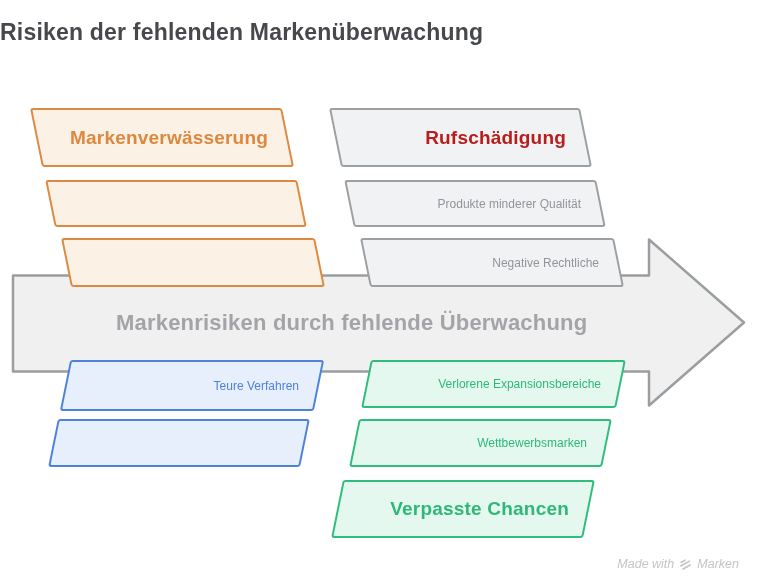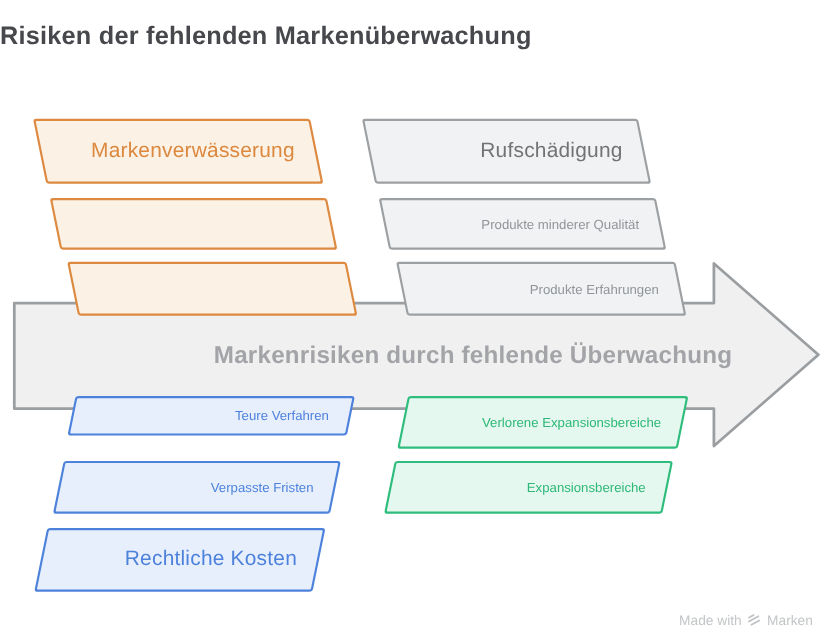--- a/index.html
+++ b/index.html
@@ -8,59 +8,59 @@
     font-family:"Liberation Sans", sans-serif;overflow:hidden;
   }
   
   #page-title{
     position:absolute;left:0;top:19px;width:758px;text-align:left;
     font-size:23px;font-weight:bold;color:#46484C;letter-spacing:.2px;
   }
   
   #arrow-svg{position:absolute;left:0;top:0;z-index:1;pointer-events:none;}
   #arrow-label{
-    position:absolute;left:116px;top:310px;width:628px;text-align:center;z-index:1;
+    position:absolute;left:116px;top:310px;width:628px;z-index:1;
     font-size:22px;font-weight:bold;color:#A3A4A7;letter-spacing:.2px;white-space:nowrap;
   }
   
   .pbox{
     position:absolute;display:flex;align-items:center;justify-content:flex-end;
     padding-right:20px;box-sizing:border-box;z-index:2;
   }
   .skin{position:absolute;inset:0;border-radius:3px;z-index:-1;}
   .top .skin{transform:skewX(11.5deg);}
   .bot .skin{transform:skewX(-11.5deg);}
   .orange .skin{background:#FBF1E5;border:2.6px solid #DD8940;}
   .gray   .skin{background:#F1F2F3;border:2.6px solid #9DA0A3;}
   .blue   .skin{background:#E8EFFC;border:2.6px solid #4D82DC;}
   .green  .skin{background:#E5F8EF;border:2.6px solid #2EBD7C;}
   .lbl{font-size:12px;white-space:nowrap;}
-  .em .lbl{font-size:19px;font-weight:normal;letter-spacing:.2px;}
+  .em .lbl{font-size:19px;font-weight:bold;letter-spacing:.2px;}
   .orange .lbl{color:#DC883E;}
   .gray .lbl{color:#91959A;}
-  .gray.em .lbl{color:#737373;}
+  .gray.em .lbl{color:#b91c1c;}
   .blue .lbl{color:#4D82DC;}
   .green .lbl{color:#2DB877;text-align:center;}
   
   #o1{left:36px;top:108px;width:252px;height:59px;}
   #o2{left:50px;top:180px;width:252px;height:47px;}
   #o3{left:66px;top:238px;width:254px;height:49px;}
   #g1{left:335px;top:108px;width:251px;height:59px;}
   #g2{left:349px;top:180px;width:252px;height:47px;}
   #g3{left:365px;top:238px;width:254px;height:49px;}
-  #b1{left:65px;top:360px;width:254px;height:36px;}
+  #b1{left:65px;top:360px;width:254px;height:51px;}
   #b2{left:53px;top:419px;width:252px;height:48px;}
   #b3{left:37px;top:480px;width:253px;height:58px;}
   #n1{left:366px;top:360px;width:255px;height:48px;}
   #n2{left:354px;top:419px;width:253px;height:48px;}
   #n3{left:337px;top:480px;width:252px;height:58px;}
   
   #made-with{
-    position:absolute;right:19px;bottom:9px;display:flex;align-items:flex-start;gap:5px;
-    font-size:12.5px;color:#C3C5C7;z-index:3;text-decoration:none;
+    position:absolute;right:19px;bottom:9px;display:flex;align-items:flex-end;gap:5px;
+    font-size:12.5px;color:#C3C5C7;z-index:3;text-decoration:none;font-style:italic;
   }
 </style>
 </head>
 <body>
 
 <div id="canvas">
 
   <div id="page-title">Risiken der fehlenden Markenüberwachung</div>
 
   <svg id="arrow-svg" width="758" height="580" viewBox="0 0 758 580">
@@ -83,43 +83,42 @@
   <div id="g1" class="pbox top gray em">
     <div class="skin"></div>
     <span class="lbl">Rufschädigung</span>
   </div>
   <div id="g2" class="pbox top gray">
     <div class="skin"></div>
     <span class="lbl">Produkte minderer Qualität</span>
   </div>
   <div id="g3" class="pbox top gray">
     <div class="skin"></div>
-    <span class="lbl">Produkte Erfahrungen</span>
+    <span class="lbl">Negative Rechtliche</span>
   </div>
 
   <div id="b1" class="pbox bot blue">
     <div class="skin"></div>
     <span class="lbl">Teure Verfahren</span>
   </div>
   <div id="b2" class="pbox bot blue">
     <div class="skin"></div>
-    <span class="lbl">Verpasste Fristen</span>
-  </div>
-  <div id="b3" class="pbox bot blue em">
-    <div class="skin"></div>
-    <span class="lbl">Rechtliche Kosten</span>
   </div>
 
   <div id="n1" class="pbox bot green">
     <div class="skin"></div>
     <span class="lbl">Verlorene Expansionsbereiche</span>
   </div>
   <div id="n2" class="pbox bot green">
     <div class="skin"></div>
-    <span class="lbl">Expansionsbereiche</span>
+    <span class="lbl">Wettbewerbsmarken</span>
+  </div>
+  <div id="n3" class="pbox bot green em">
+    <div class="skin"></div>
+    <span class="lbl">Verpasste Chancen</span>
   </div>
 
   <a id="made-with">
     <span>Made with</span>
     <svg width="13" height="13" viewBox="0 0 14 14">
       <g stroke="#C0C2C4" stroke-width="1.7" stroke-linecap="round" fill="none">
         <path d="M2.2 4.8 L6.6 2.3"></path>
         <path d="M2.0 8.6 L11.2 3.4"></path>
         <path d="M4.4 11.9 L12.0 7.6"></path>
       </g>

